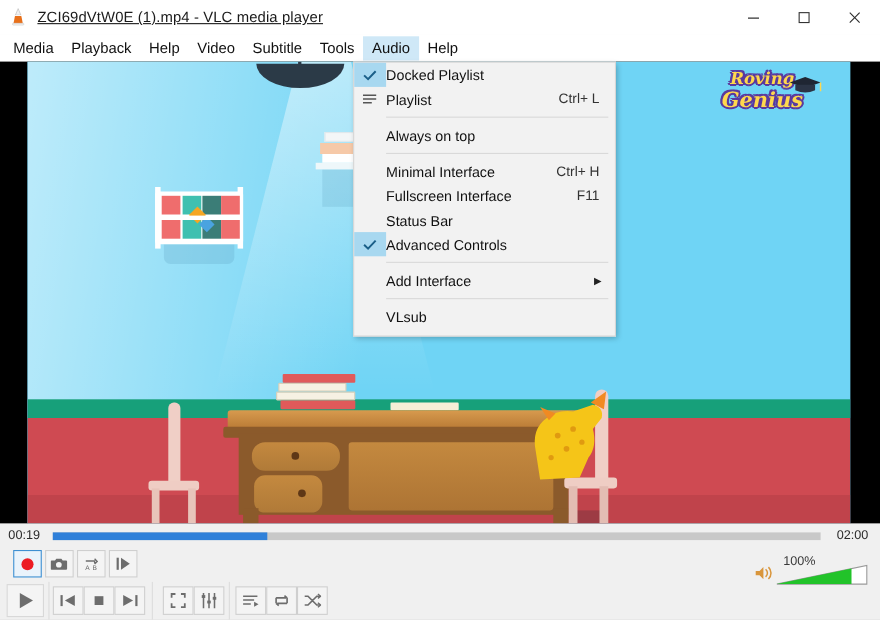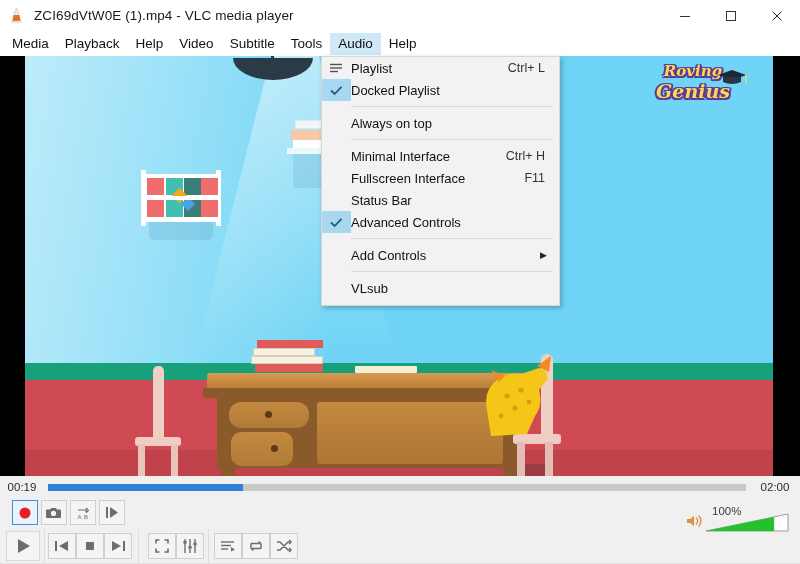--- a/index.html
+++ b/index.html
@@ -13,20 +13,21 @@
 
   
   .titlebar {
     position: absolute; top: 0; left: 0; width: 800px; height: 31px;
     background: #ffffff; display: flex; align-items: center;
   }
   .vlc-cone { width: 17px; height: 17px; margin-left: 8px; position: relative; flex: 0 0 auto; }
   .title-text {
     margin-left: 9px; font-size: 13.5px; color: #1a1a1a; letter-spacing: .1px;
     white-space: nowrap;
+    text-decoration: underline;
   }
   .win-btns { margin-left: auto; display: flex; height: 31px; }
   .win-btn {
     width: 46px; height: 31px; display: flex; align-items: center; justify-content: center;
     color: #2b2b2b;
   }
 
   
   .menubar {
     position: absolute; top: 31px; left: 0; width: 800px; height: 25px;
@@ -338,84 +339,84 @@
         <circle cx="38" cy="62" r="2.6" fill="#e09a10"></circle>
         <circle cx="52" cy="56" r="2.4" fill="#e09a10"></circle>
         <circle cx="24" cy="70" r="2.4" fill="#e09a10"></circle>
       </svg>
     </div>
   </div>
 
   <div class="popup">
 
     <div class="mrow">
+      <div class="gutter checked">
+        <svg width="13" height="11" viewBox="0 0 13 11">
+            <polyline points="1,5.5 4.6,9 11.5,1.8" fill="none" stroke="#1b5f88" stroke-width="1.8"></polyline>
+          </svg>
+      </div>
+      <div class="lbl">Docked Playlist</div>
+      <div class="acc"></div>
+    </div>
+
+    <div class="mrow">
       <div class="gutter">
         <svg width="13" height="11" viewBox="0 0 13 11">
           <line x1="0" y1="1.5" x2="12" y2="1.5" stroke="#555" stroke-width="1.4"></line>
           <line x1="0" y1="5" x2="12" y2="5" stroke="#555" stroke-width="1.4"></line>
           <line x1="0" y1="8.5" x2="8" y2="8.5" stroke="#555" stroke-width="1.4"></line>
         </svg>
       </div>
       <div class="lbl">Playlist</div>
       <div class="acc">Ctrl+ L</div>
     </div>
 
+    <div class="msep"></div>
+
+    <div class="mrow">
+      <div class="gutter"></div>
+      <div class="lbl">Always on top</div>
+      <div class="acc"></div>
+    </div>
+
+    <div class="msep"></div>
+
+    <div class="mrow">
+      <div class="gutter"></div>
+      <div class="lbl">Minimal Interface</div>
+      <div class="acc">Ctrl+ H</div>
+    </div>
+
+    <div class="mrow">
+      <div class="gutter"></div>
+      <div class="lbl">Fullscreen Interface</div>
+      <div class="acc">F11</div>
+    </div>
+
+    <div class="mrow">
+      <div class="gutter"></div>
+      <div class="lbl">Status Bar</div>
+      <div class="acc"></div>
+    </div>
+
     <div class="mrow">
       <div class="gutter checked">
         <svg width="13" height="11" viewBox="0 0 13 11">
             <polyline points="1,5.5 4.6,9 11.5,1.8" fill="none" stroke="#1b5f88" stroke-width="1.8"></polyline>
           </svg>
       </div>
-      <div class="lbl">Docked Playlist</div>
-      <div class="acc"></div>
-    </div>
-
-    <div class="msep"></div>
-
-    <div class="mrow">
-      <div class="gutter"></div>
-      <div class="lbl">Always on top</div>
-      <div class="acc"></div>
-    </div>
-
-    <div class="msep"></div>
-
-    <div class="mrow">
-      <div class="gutter"></div>
-      <div class="lbl">Minimal Interface</div>
-      <div class="acc">Ctrl+ H</div>
-    </div>
-
-    <div class="mrow">
-      <div class="gutter"></div>
-      <div class="lbl">Fullscreen Interface</div>
-      <div class="acc">F11</div>
-    </div>
-
-    <div class="mrow">
-      <div class="gutter"></div>
-      <div class="lbl">Status Bar</div>
-      <div class="acc"></div>
-    </div>
-
-    <div class="mrow">
-      <div class="gutter checked">
-        <svg width="13" height="11" viewBox="0 0 13 11">
-            <polyline points="1,5.5 4.6,9 11.5,1.8" fill="none" stroke="#1b5f88" stroke-width="1.8"></polyline>
-          </svg>
-      </div>
       <div class="lbl">Advanced Controls</div>
       <div class="acc"></div>
     </div>
 
     <div class="msep"></div>
 
     <div class="mrow">
       <div class="gutter"></div>
-      <div class="lbl">Add Controls</div>
+      <div class="lbl">Add Interface</div>
       <div class="arrow-r">▶</div>
     </div>
 
     <div class="msep"></div>
 
     <div class="mrow">
       <div class="gutter"></div>
       <div class="lbl">VLsub</div>
       <div class="acc"></div>
     </div>

